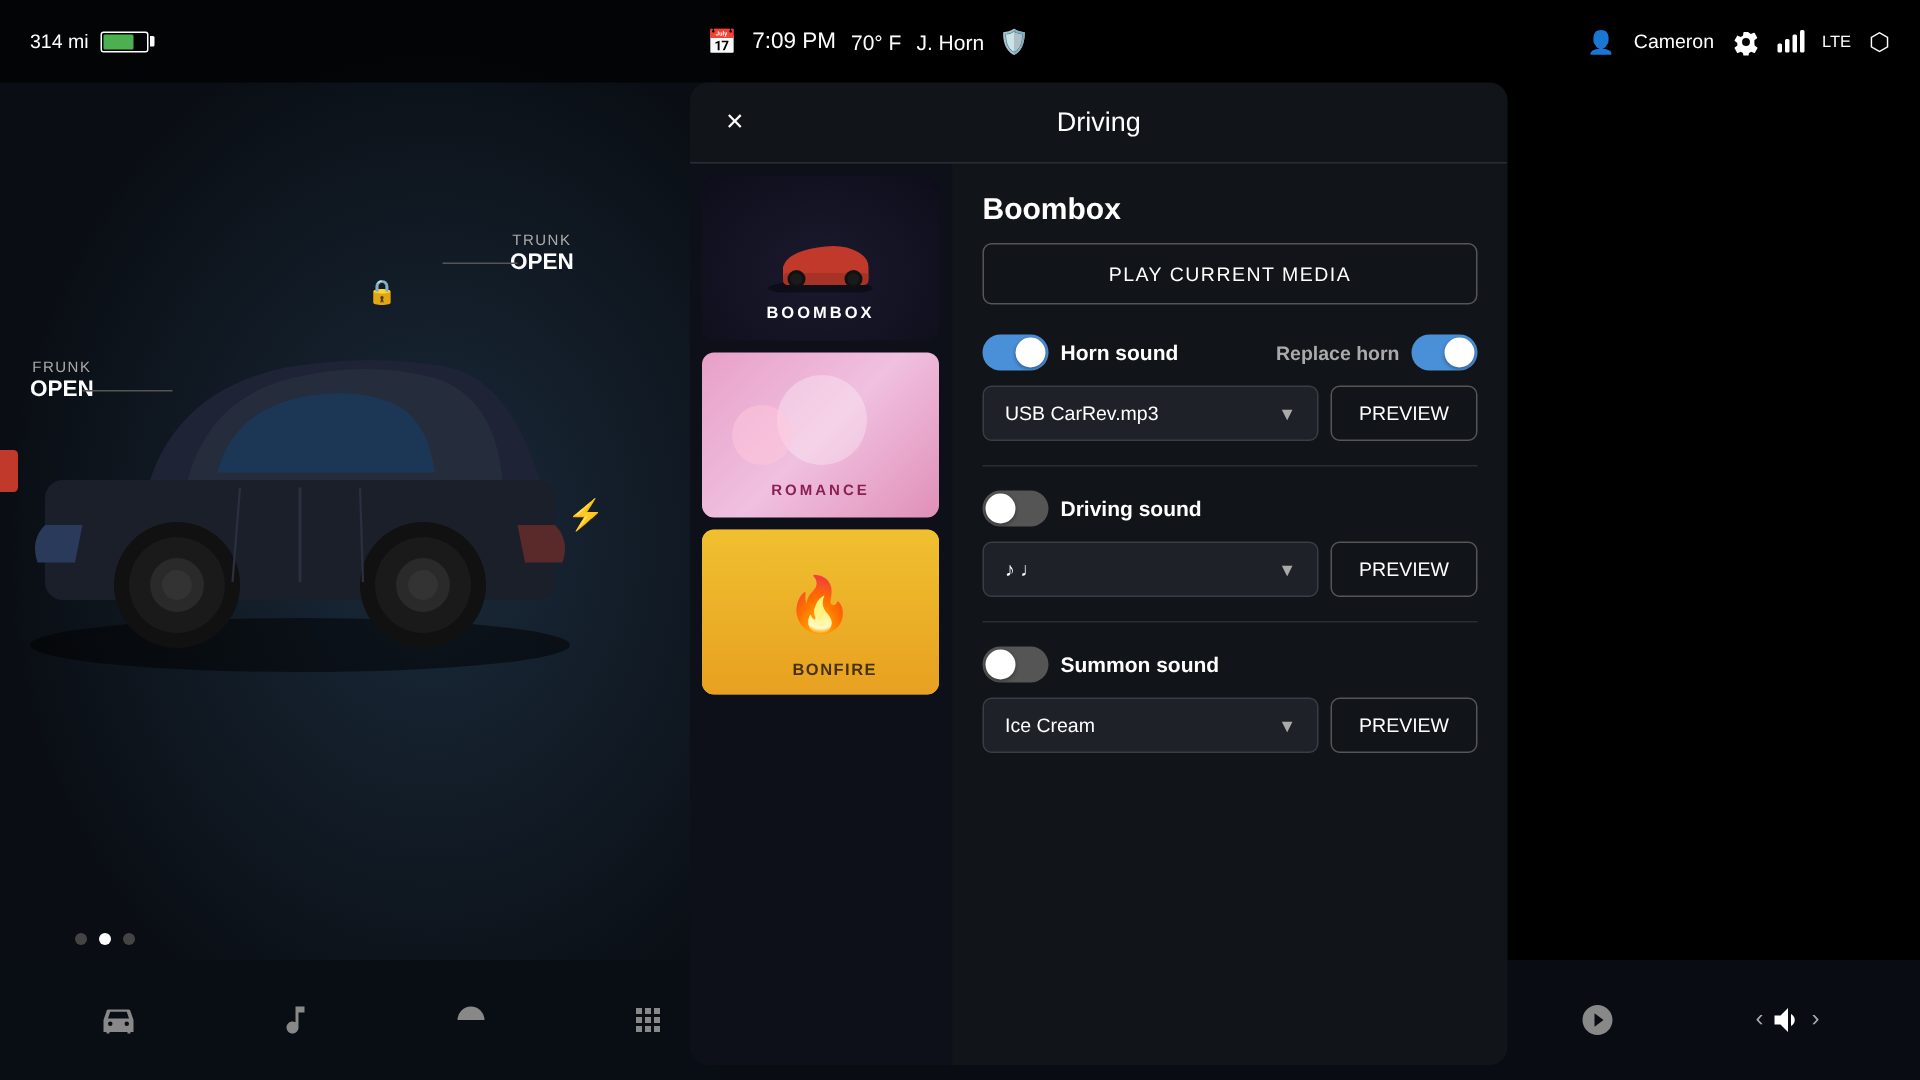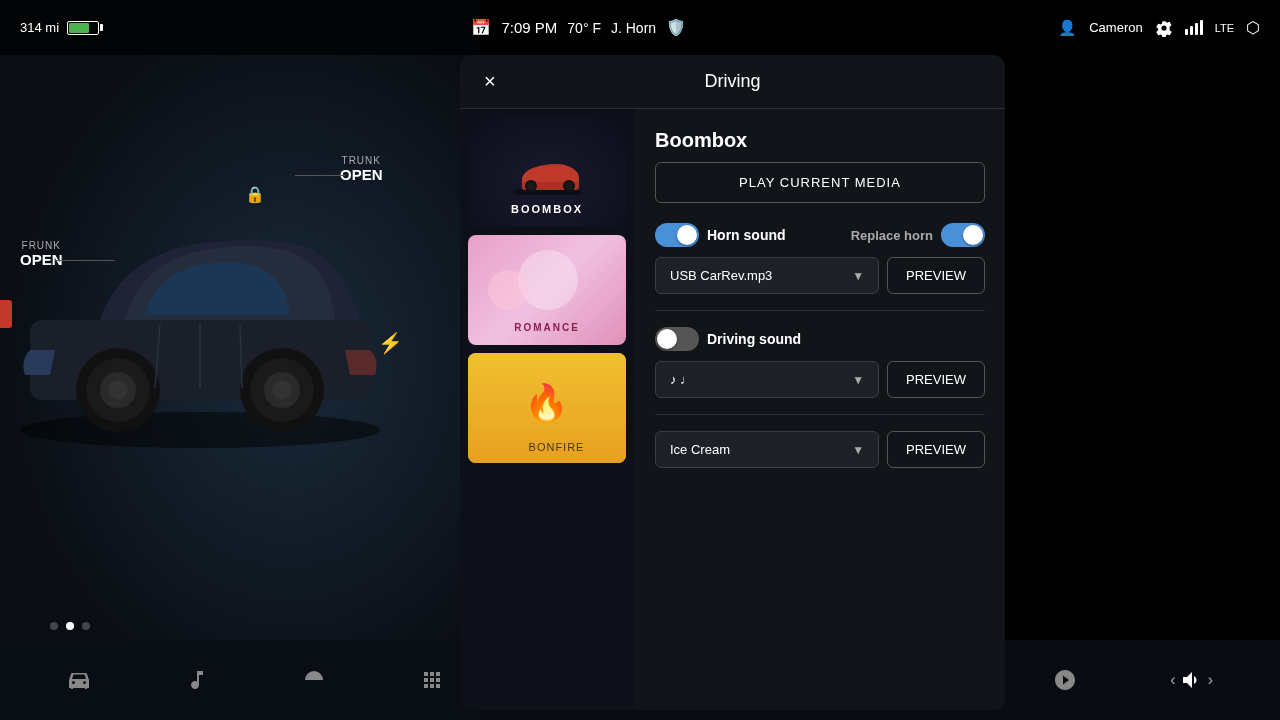--- a/index.html
+++ b/index.html
@@ -305,21 +305,21 @@
     }
     .bonfire-emoji {
       font-size: 36px;
       margin-top: -10px;
     }
     .bonfire-label {
       position: absolute;
       bottom: 10px;
       color: rgba(0,0,0,0.7);
       font-size: 11px;
-      font-weight: normal;
+      font-weight: bold;
       letter-spacing: 1px;
       margin-left: 19px;
     }
 
     
     .right-panel {
       flex: 1;
       padding: 20px;
       overflow-y: auto;
       background: #111418;
@@ -675,20 +675,28 @@
             <span class="select-arrow">▼</span>
           </div>
           <button class="preview-btn">PREVIEW</button>
         </div>
       </div>
 
       <div class="divider"></div>
 
       
       <div class="sound-row">
+        <div class="sound-row-header">
+          <div class="toggle-group">
+            <div class="toggle off">
+              <div class="toggle-knob"></div>
+            </div>
+            <span class="toggle-label">Summon sound</span>
+          </div>
+        </div>
         <div class="sound-controls">
           <div class="sound-select">
             <span>Ice Cream</span>
             <span class="select-arrow">▼</span>
           </div>
           <button class="preview-btn">PREVIEW</button>
         </div>
       </div>
 
     </div>

